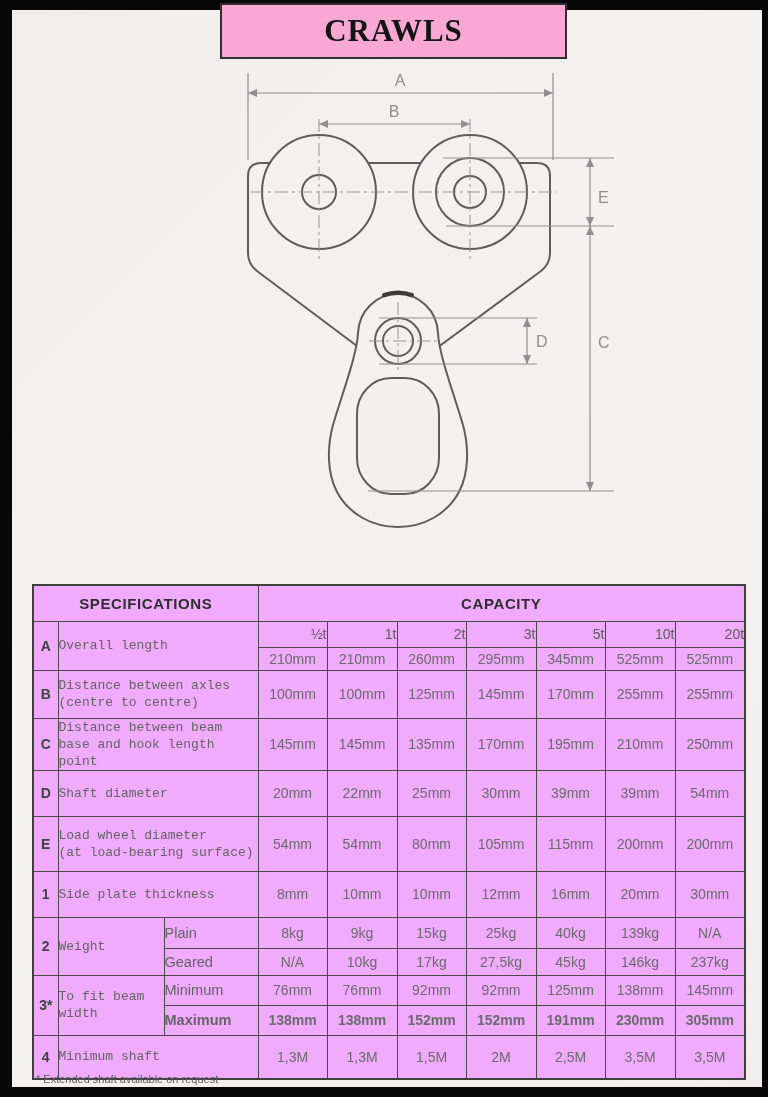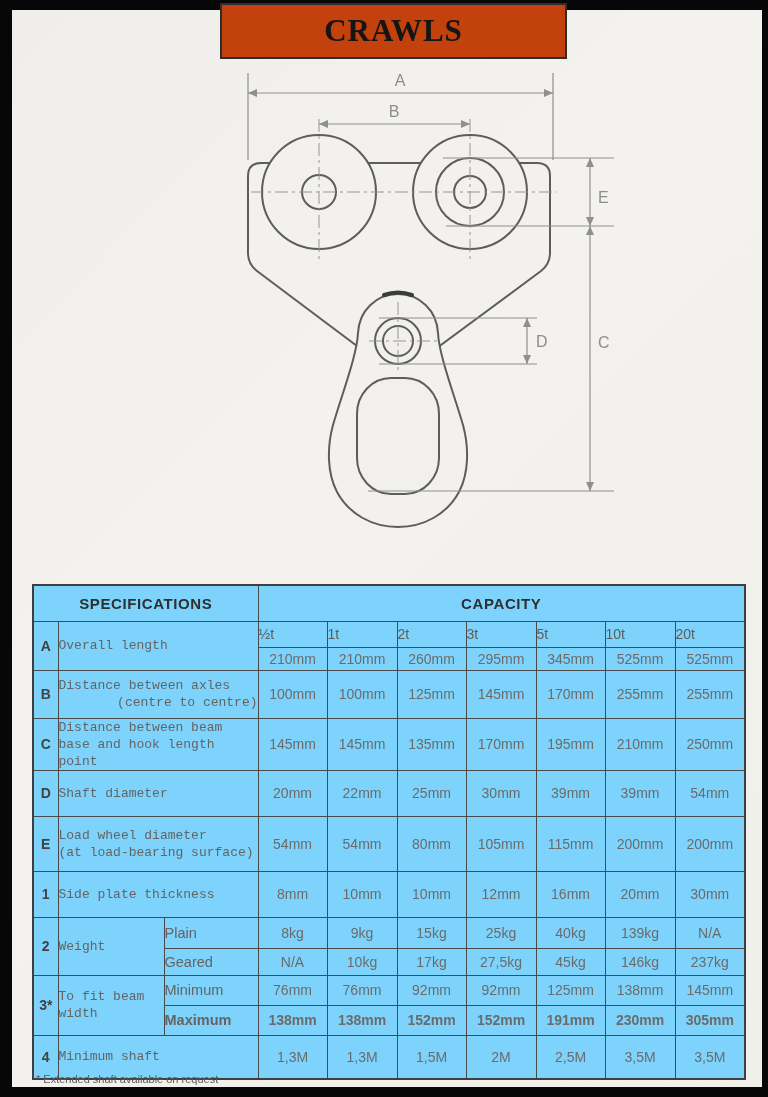--- a/index.html
+++ b/index.html
@@ -2,38 +2,38 @@
 <html><head>
 <meta charset="utf-8">
 <style>
   html,body{margin:0;padding:0;background:#222;}
   #page{position:relative;width:768px;height:1097px;background:#070707;overflow:hidden;
         font-family:"Liberation Sans",sans-serif;}
   #paper{position:absolute;left:12px;top:10px;width:750px;height:1077px;
          background:linear-gradient(135deg,#efeeea 0%,#f3f2ee 40%,#f0efeb 100%);}
   
   #title-box{position:absolute;left:220px;top:3px;width:343px;height:52px;
-             background:#c2410c;border:2px solid #2e2e2e;display:flex;
+             background:#f9a8d4;border:2px solid #2e2e2e;display:flex;
              align-items:center;justify-content:center;}
   #title-box .t{font-family:"Liberation Serif",serif;font-weight:bold;font-size:31px;
                 letter-spacing:1px;color:#151515;}
   
   #diagram{position:absolute;left:0;top:0;width:768px;height:575px;}
   
   table#spec-table{position:absolute;left:32px;top:584px;width:712px;
         border-collapse:collapse;table-layout:fixed;
-        background:#7dd3fc;border:2px solid #3f3f3f;}
+        background:#f0abfc;border:2px solid #3f3f3f;}
   #spec-table td,#spec-table th{border:1.5px solid #4a4a4a;padding:0;overflow:hidden;
         vertical-align:middle;}
   #spec-table th{font-size:15px;font-weight:bold;color:#2f2f2f;letter-spacing:.6px;}
   td.idc{font-size:14px;font-weight:bold;color:#424242;text-align:center;}
   td.desc{font-size:13px;color:#646464;text-align:left;padding:0 4px 0 9px;line-height:17px;font-family:Liberation Mono, monospace;}
-  td.desc .l2c{text-align:right;}
+  td.desc .l2c{text-align:left;}
   td.sub{font-size:14.5px;color:#646464;text-align:left;}
-  td.caplab{font-size:14px;color:#5c5c5c;text-align:left;}
+  td.caplab{font-size:14px;color:#5c5c5c;text-align:right;}
   td.val{font-size:14px;color:#6b6b6b;text-align:center;}
   
   #footnote{position:absolute;left:36px;top:1073px;font-size:11px;color:#5a5a5a;}
 </style>
 </head>
 <body>
 
 <div id="page">
   <div id="paper"></div>
 

